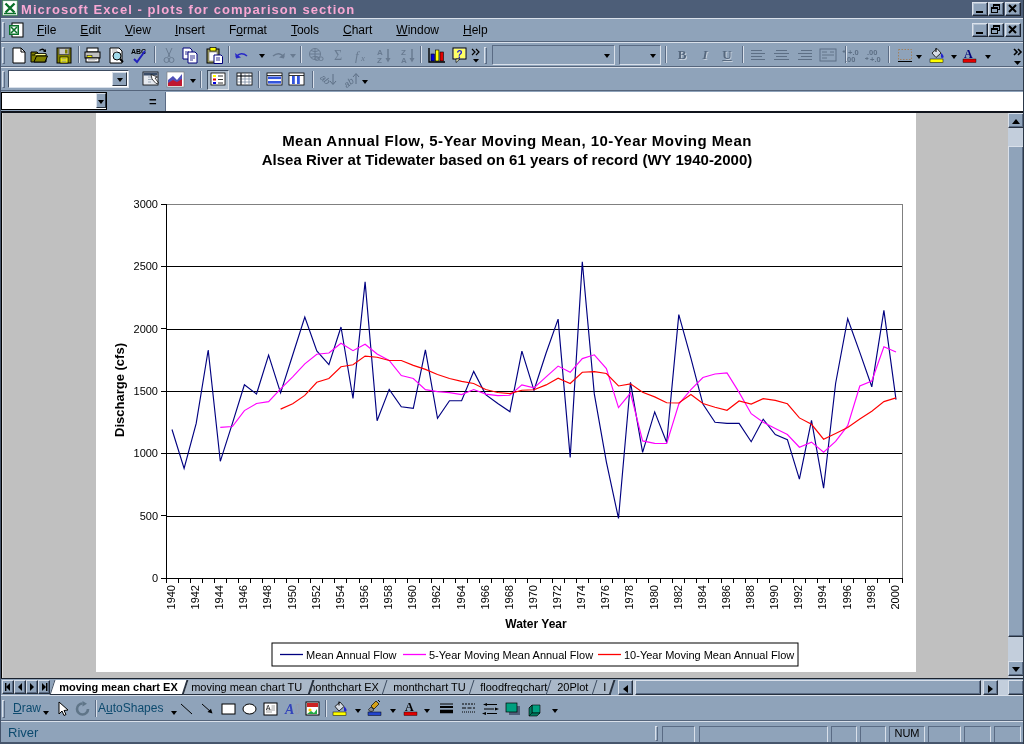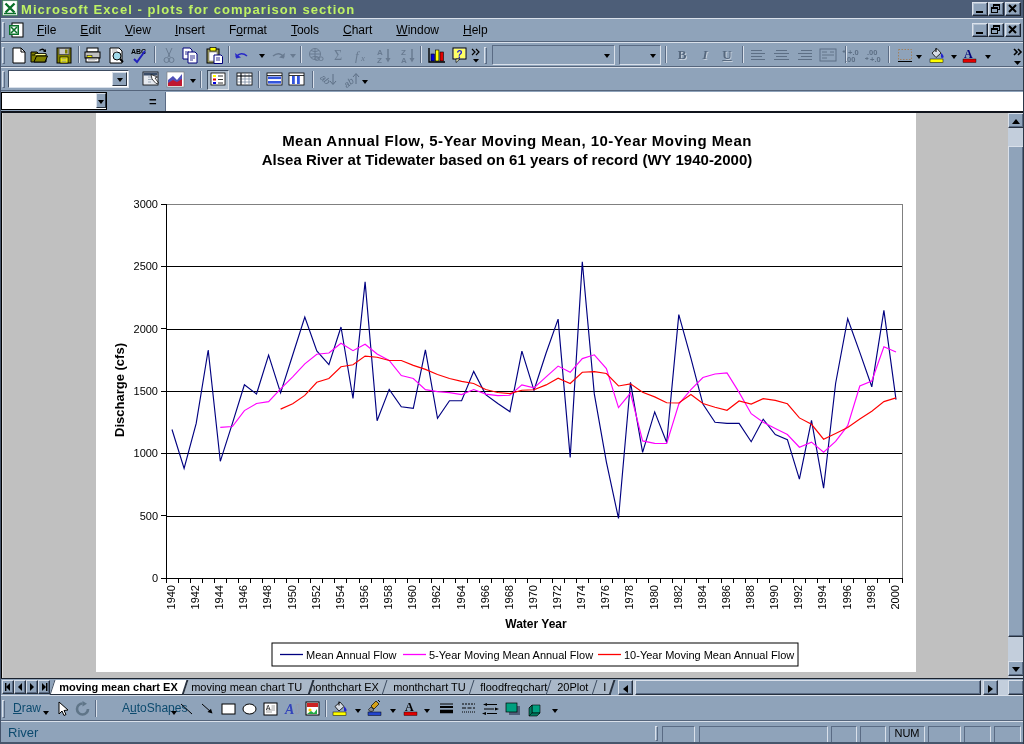--- a/index.html
+++ b/index.html
@@ -1,21 +1,21 @@
 <!DOCTYPE html>
 <html><head>
 <meta charset="utf-8">
 <style>
 * { margin:0; padding:0; box-sizing:border-box; }
 html,body { width:1024px; height:744px; overflow:hidden; }
 body { font-family:"Liberation Sans", sans-serif; position:relative; background:#8fa3ba; }
 .abs { position:absolute; }
 
 #titlebar { position:absolute; left:0; top:0; width:1024px; height:18px; background:#4d5e78; }
-#titletxt { position:absolute; left:21px; top:2px; color:#bef264; font-weight:bold; font-size:13px; letter-spacing:1.05px; white-space:nowrap; }
+#titletxt { position:absolute; left:21px; top:2px; color:#f9a8d4; font-weight:bold; font-size:13px; letter-spacing:1.05px; white-space:nowrap; }
 .winbtn { position:absolute; width:16px; height:14px; background:#8fa3ba; border-top:1px solid #dbe2ec; border-left:1px solid #dbe2ec; border-right:1px solid #1c2430; border-bottom:1px solid #1c2430; box-shadow:inset -1px -1px 0 #5a6b84, inset 1px 1px 0 #b4c2d2; font-size:9px; color:#000; text-align:center; }
 
 #menubar { position:absolute; left:0; top:18px; width:1024px; height:24px; background:#8fa3ba; border-top:1px solid #d9e0ea; border-bottom:1px solid #55657c; }
 .menuitem { display:inline-block; font-size:12px; color:#000; padding:0 12px; line-height:21px; }
 .grip { position:absolute; width:3px; background:#9db0c5; border-top:1px solid #d9e0ea; border-left:1px solid #d9e0ea; border-right:1px solid #5a6b84; border-bottom:1px solid #5a6b84; }
 
 #tbrow1 { position:absolute; left:0; top:42px; width:1024px; height:25px; background:#8fa3ba; border-top:1px solid #d9e0ea; border-bottom:1px solid #55657c; }
 #tbrow2 { position:absolute; left:0; top:67px; width:1024px; height:24px; background:#8fa3ba; border-top:1px solid #d9e0ea; border-bottom:1px solid #55657c; }
 .tsep { position:absolute; top:3px; width:2px; height:17px; border-left:1px solid #5a6b84; border-right:1px solid #d9e0ea; }
 .combo { position:absolute; background:#fff; border-top:1px solid #3c4b60; border-left:1px solid #3c4b60; border-bottom:1px solid #d9e0ea; border-right:1px solid #d9e0ea; }
@@ -602,21 +602,21 @@
   <svg class="abs" style="left:55px;top:5px" width="14" height="16">
       <path d="M4 1 L4 13 L7 10 L9 14.5 L11 13.5 L9 9.5 L13 9 Z" fill="#fff" stroke="#000"></path>
     </svg>
 
   <svg class="abs" style="left:74px;top:5px" width="17" height="16">
       <path d="M8.5 2.5 a5.5 5.5 0 1 0 5.5 5.5" fill="none" stroke="#5f7588" stroke-width="2.6"></path>
       <path d="M8.5 0 L8.5 5.5 L13 2.8 Z" fill="#5f7588"></path>
       <circle cx="8.5" cy="8" r="2" fill="#8fa3ba"></circle>
     </svg>
   <div class="tsep" style="left:95px;top:4px"></div>
-  <div class="abs dbtxt" style="left:122px;top:5px">A<u>u</u>toShapes</div>
+  <div class="abs dbtxt" style="left:98px;top:5px">A<u>u</u>toShapes</div>
   <span class="darr2" style="left:171px;top:15px"></span>
 
   <svg class="abs" style="left:179px;top:6px" width="15" height="14">
       <path d="M2 2 L13 12" stroke="#000"></path>
     </svg>
 
   <svg class="abs" style="left:200px;top:6px" width="15" height="14">
       <path d="M2 2 L11 10" stroke="#000"></path>
       <path d="M12.5 11.5 L7.5 10 L11 6.8 Z" fill="#000"></path>
     </svg>

